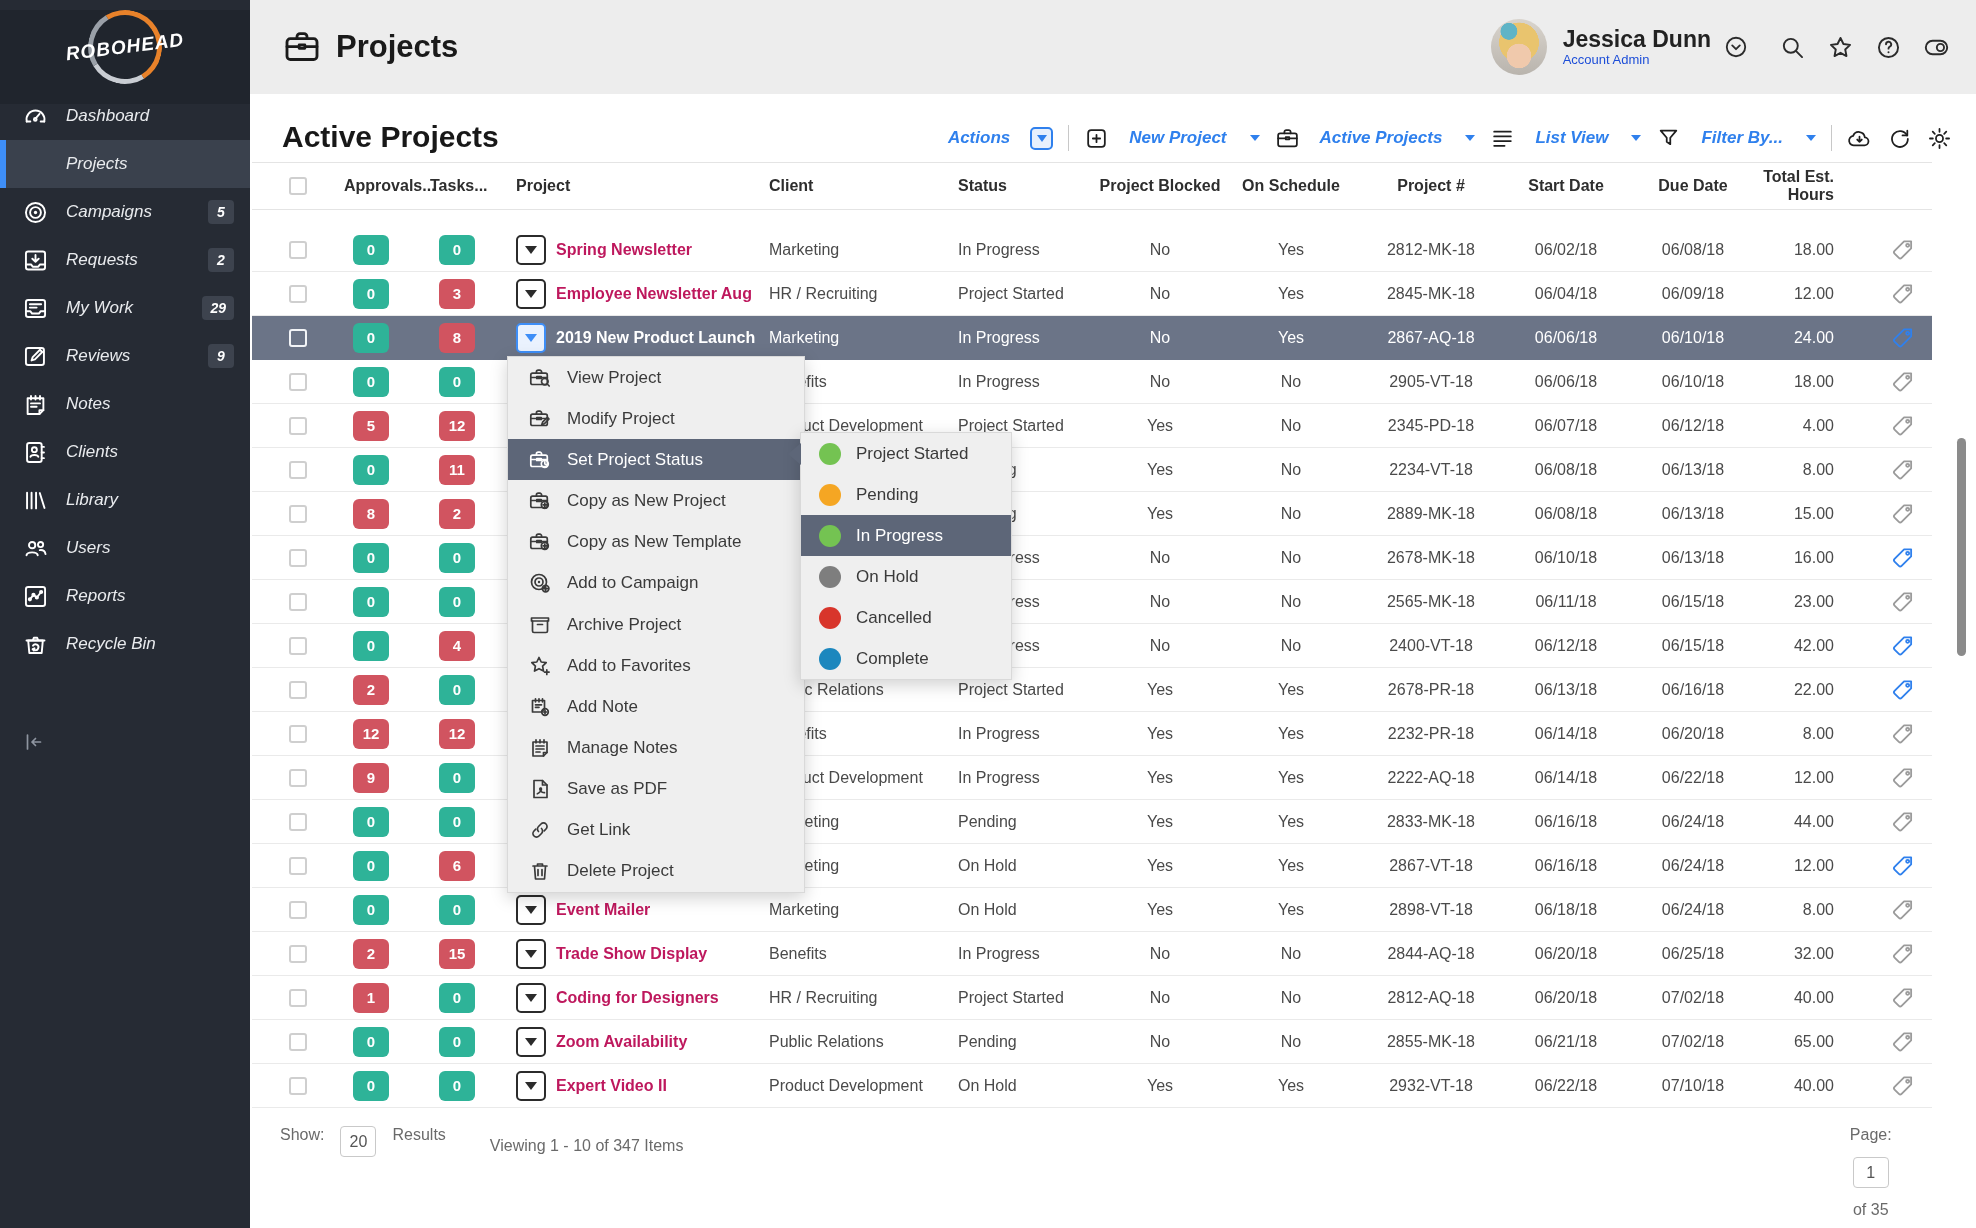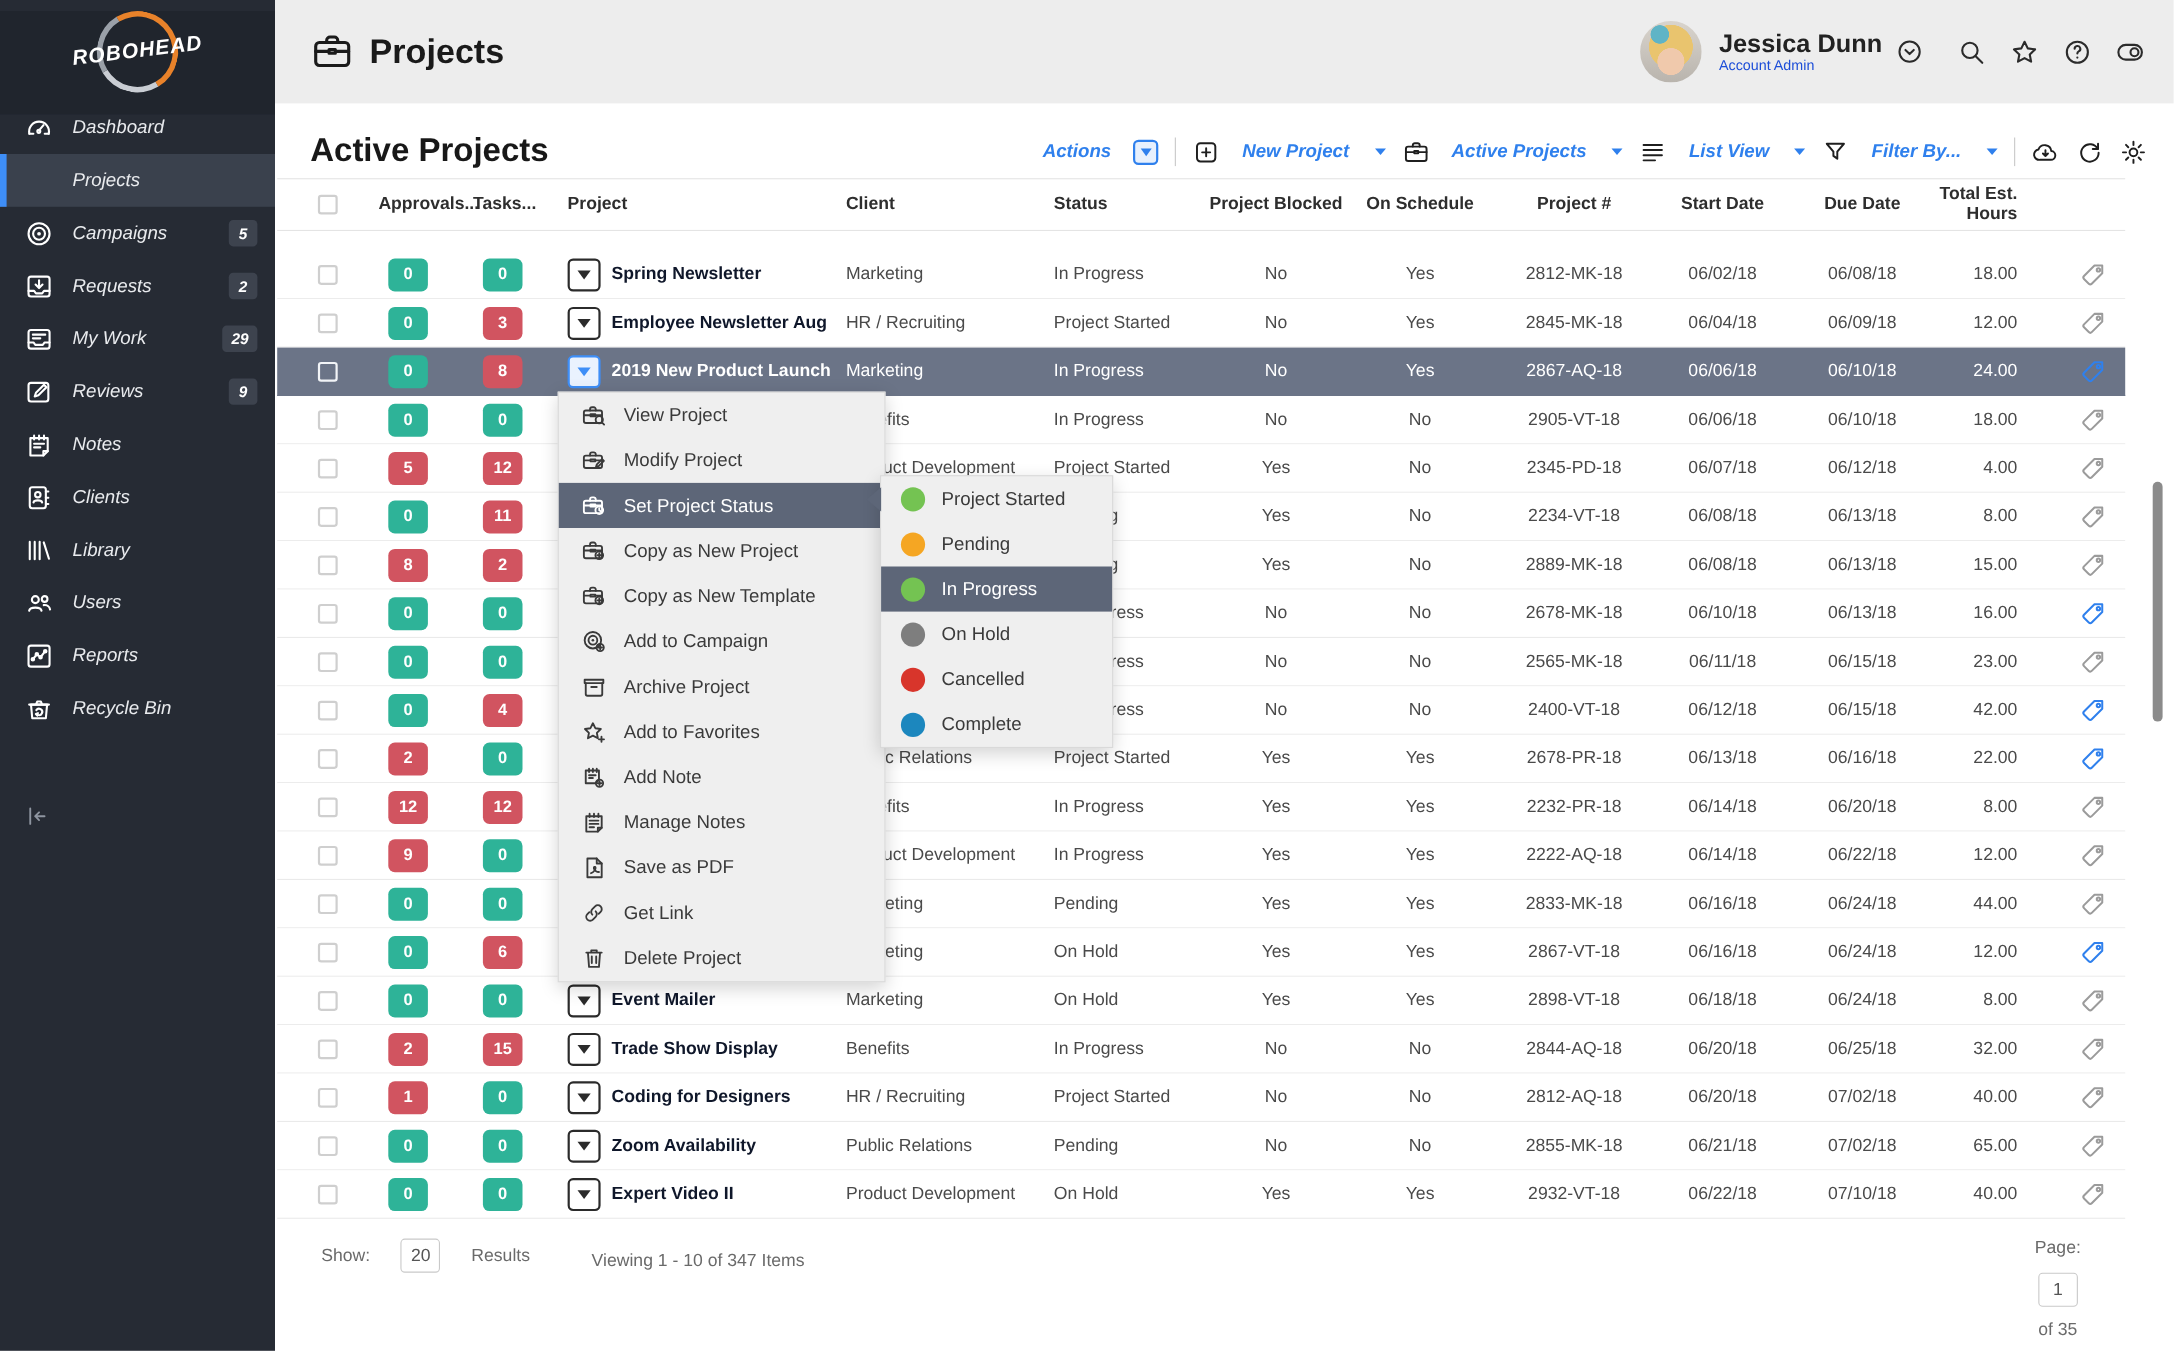--- a/index.html
+++ b/index.html
@@ -87,21 +87,21 @@
   .trow.selected .cb { border-color:#F2F4F7; background:transparent; }
   .badge { display:inline-block; width:36px; height:30px; line-height:30px; border-radius:6px; margin-left:9px;
            color:#fff; font-weight:bold; font-size:15px; text-align:center; }
   .badge.green { background:var(--bgreen); } .badge.red { background:var(--bred); }
   .caret-btn { width:30px; height:30px; border:2px solid #2b2b2b; border-radius:5px; background:#fff;
                display:flex; align-items:center; justify-content:center; }
   .caret-btn .tri { width:0; height:0; border-left:6px solid transparent; border-right:6px solid transparent;
                     border-top:8px solid #2b2b2b; }
   .caret-btn.open { border-color:#3E8EF7; background:#EAF2FE; }
   .caret-btn.open .tri { border-top-color:#3E8EF7; }
-  .pname { font-weight:bold; color:#0f172a; white-space:nowrap; }
+  .pname { font-weight:bold; color:#be185d; white-space:nowrap; }
   .cell { color:#4a4a4a; white-space:nowrap; }
   .tag-ic { width:26px; height:26px; }
   .tag-ic svg { width:100%; height:100%; }
   .tag-ic.gray { color:#9B9B9B; } .tag-ic.blue { color:var(--accent); }
 
   
   #ctx-menu { position:absolute; left:507px; top:356px; width:298px; height:537px; background:#EFEFEF;
               border:1px solid #D9D9D9; box-shadow:0 5px 16px rgba(0,0,0,.18); z-index:20;
               display:flex; flex-direction:column; }
   .ctx-item { flex:1; display:flex; align-items:center; padding-left:20px; gap:15px; font-size:17px; color:#3a3a3a; }
@@ -114,21 +114,21 @@
                     display:flex; flex-direction:column; }
   #submenu-arrow { position:absolute; left:-13px; top:10px; width:0; height:0;
                    border-top:11px solid transparent; border-bottom:11px solid transparent;
                    border-right:13px solid var(--mhl); }
   .sub-item { flex:1; display:flex; align-items:center; padding-left:18px; gap:15px; font-size:17px; color:#3a3a3a; }
   .sub-item .dot { width:22px; height:22px; border-radius:50%; flex:0 0 22px; }
   .sub-item.hl { background:var(--mhl); color:#fff; }
 
   
   #footer { position:absolute; left:252px; top:1108px; width:1680px; height:70px; }
-  #footer-left { position:absolute; left:40px; top:18px; display:flex; align-items:center; gap:28px;
+  #footer-left { position:absolute; left:28px; top:18px; display:flex; gap:16px;
                  font-size:16px; color:#6a6a6a; }
   .mini-box { min-width:36px; height:31px; border:1px solid #C9C9C9; border-radius:4px; background:#fff;
               display:flex; align-items:center; justify-content:center; color:#555; padding:0 6px; }
   #viewing-text { margin-left:28px;margin-top:11px; }
   #footer-right { position:absolute; right:14px; top:18px; display:flex; align-items:center; gap:13px;
                   font-size:16px; color:#6a6a6a;flex-direction:column; }
   .pg-btn { width:30px; height:30px; border:2px solid #2b2b2b; border-radius:5px; background:#fff;
             display:flex; align-items:center; justify-content:center; color:#2b2b2b; }
   .pg-btn svg { width:16px; height:16px; }
   .pg-num { color:#8b8b8b; font-size:16px; margin:0 5px; }

